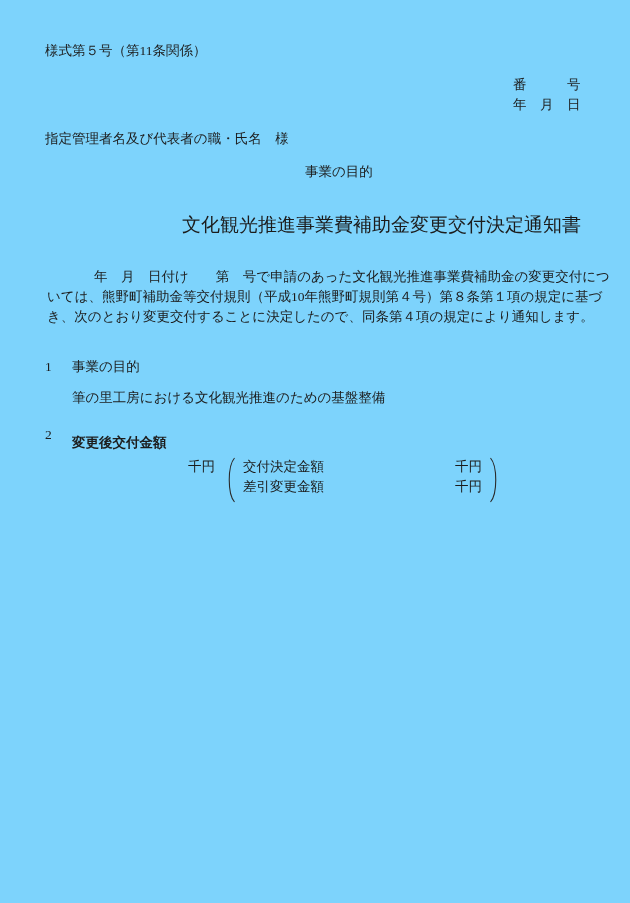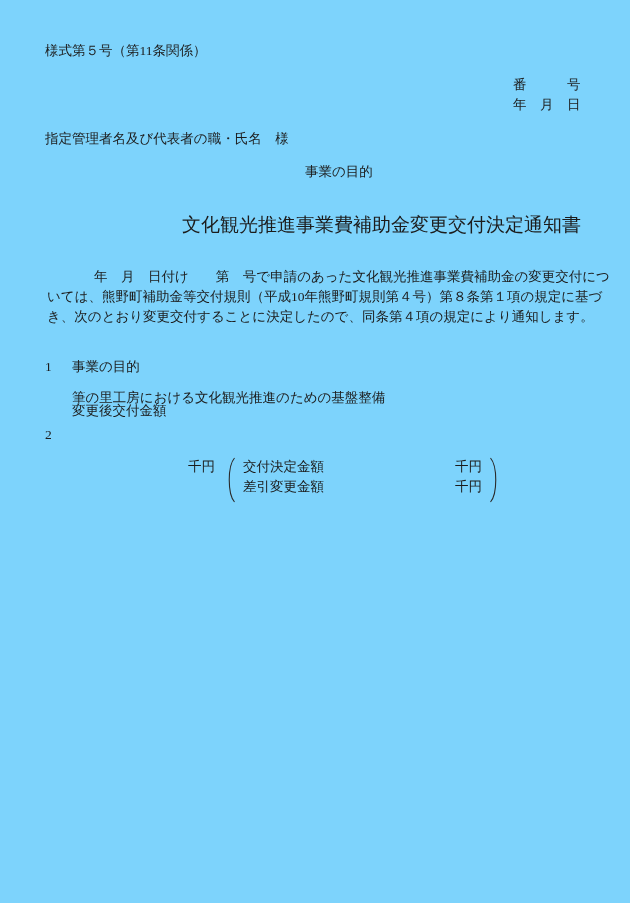--- a/index.html
+++ b/index.html
@@ -31,21 +31,21 @@
   .addressee     { left: 45px;  top: 132px; text-align: right; }
   .sender        { left: 305px; top: 165px; }
   .doc-title     { left: 182px; top: 218px; font-size: 19px; }
   .body-line-1   { left: 94px;  top: 270px; }
   .body-line-2   { left: 47px;  top: 290px; }
   .body-line-3   { left: 47px;  top: 310px; }
   .sec1-num      { left: 45px;  top: 360px; }
   .sec1-head     { left: 72px;  top: 360px; }
   .sec1-content  { left: 72px;  top: 391px; }
   .sec2-num      { left: 45px;  top: 428px; }
-  .sec2-head     { left: 72px;  top: 404px; }
+  .sec2-head     { left: 72px;  top: 436px; font-weight: bold; }
   .amount-unit   { left: 188px; top: 460px; }
   .bracket-left  { position: absolute; left: 224px; top: 457px; }
   .bracket-right { position: absolute; left: 489px; top: 457px; }
   .breakdown-row {
     position: absolute;
     left: 243px;
     width. 239px;
     width: 239px;
     display: flex;
     justify-content: space-between;

